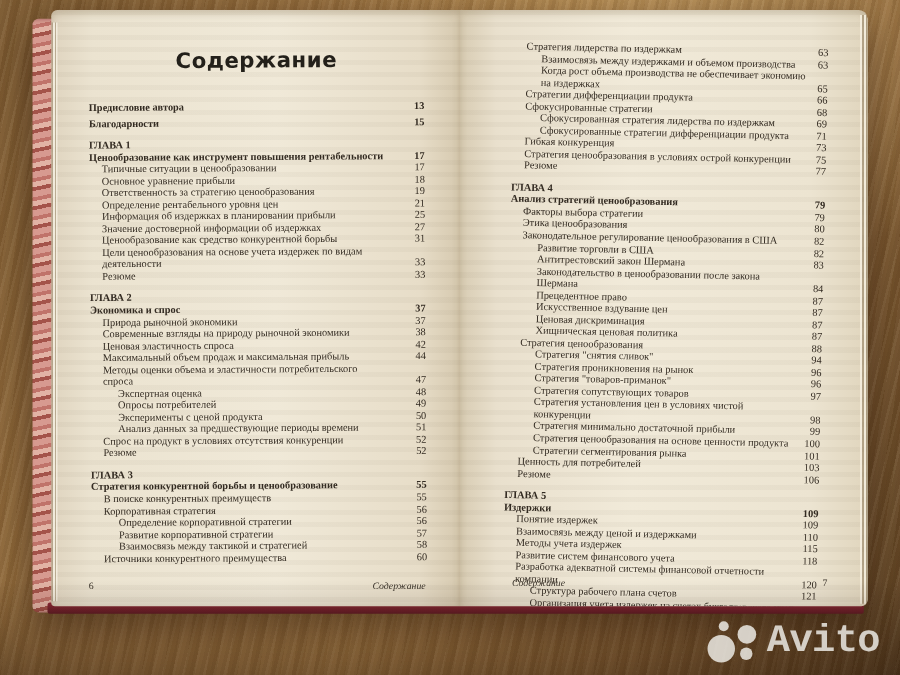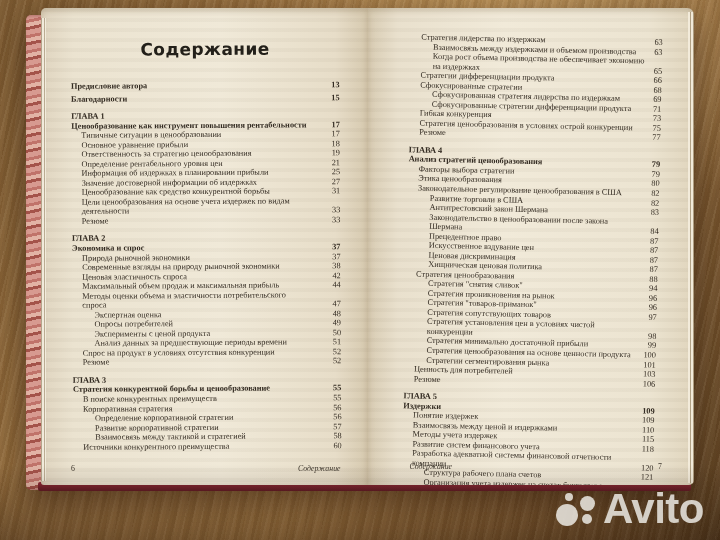--- a/index.html
+++ b/index.html
@@ -83,21 +83,21 @@
   .running{font-style:italic;}
 
   
   .watermark{position:absolute;right:16px;bottom:7px;z-index:6;display:flex;align-items:center;gap:7px;}
   .wm-logo{position:relative;width:40px;height:40px;}
   .wm-logo .c{position:absolute;border-radius:50%;background:rgba(242,240,236,.82);}
   .c1{width:8px;height:8px;left:9px;top:4px;}
   .c2{width:22px;height:22px;left:0;top:15px;}
   .c3{width:15px;height:15px;left:24px;top:7px;}
   .c4{width:10px;height:10px;left:26px;top:25px;}
-  .wm-text{font-family:Liberation Sans, sans-serif;font-size:42px;font-weight:700;
+  .wm-text{font-family:Liberation Mono, monospace;font-size:31px;font-weight:700;
            color:rgba(242,240,236,.82);letter-spacing:-.5px;}
 </style>
 </head>
 <body>
 
 <div class="book">
   <div class="cover-edge"></div>
   <div class="cover-bottom"></div>
   <div class="pages">
 

